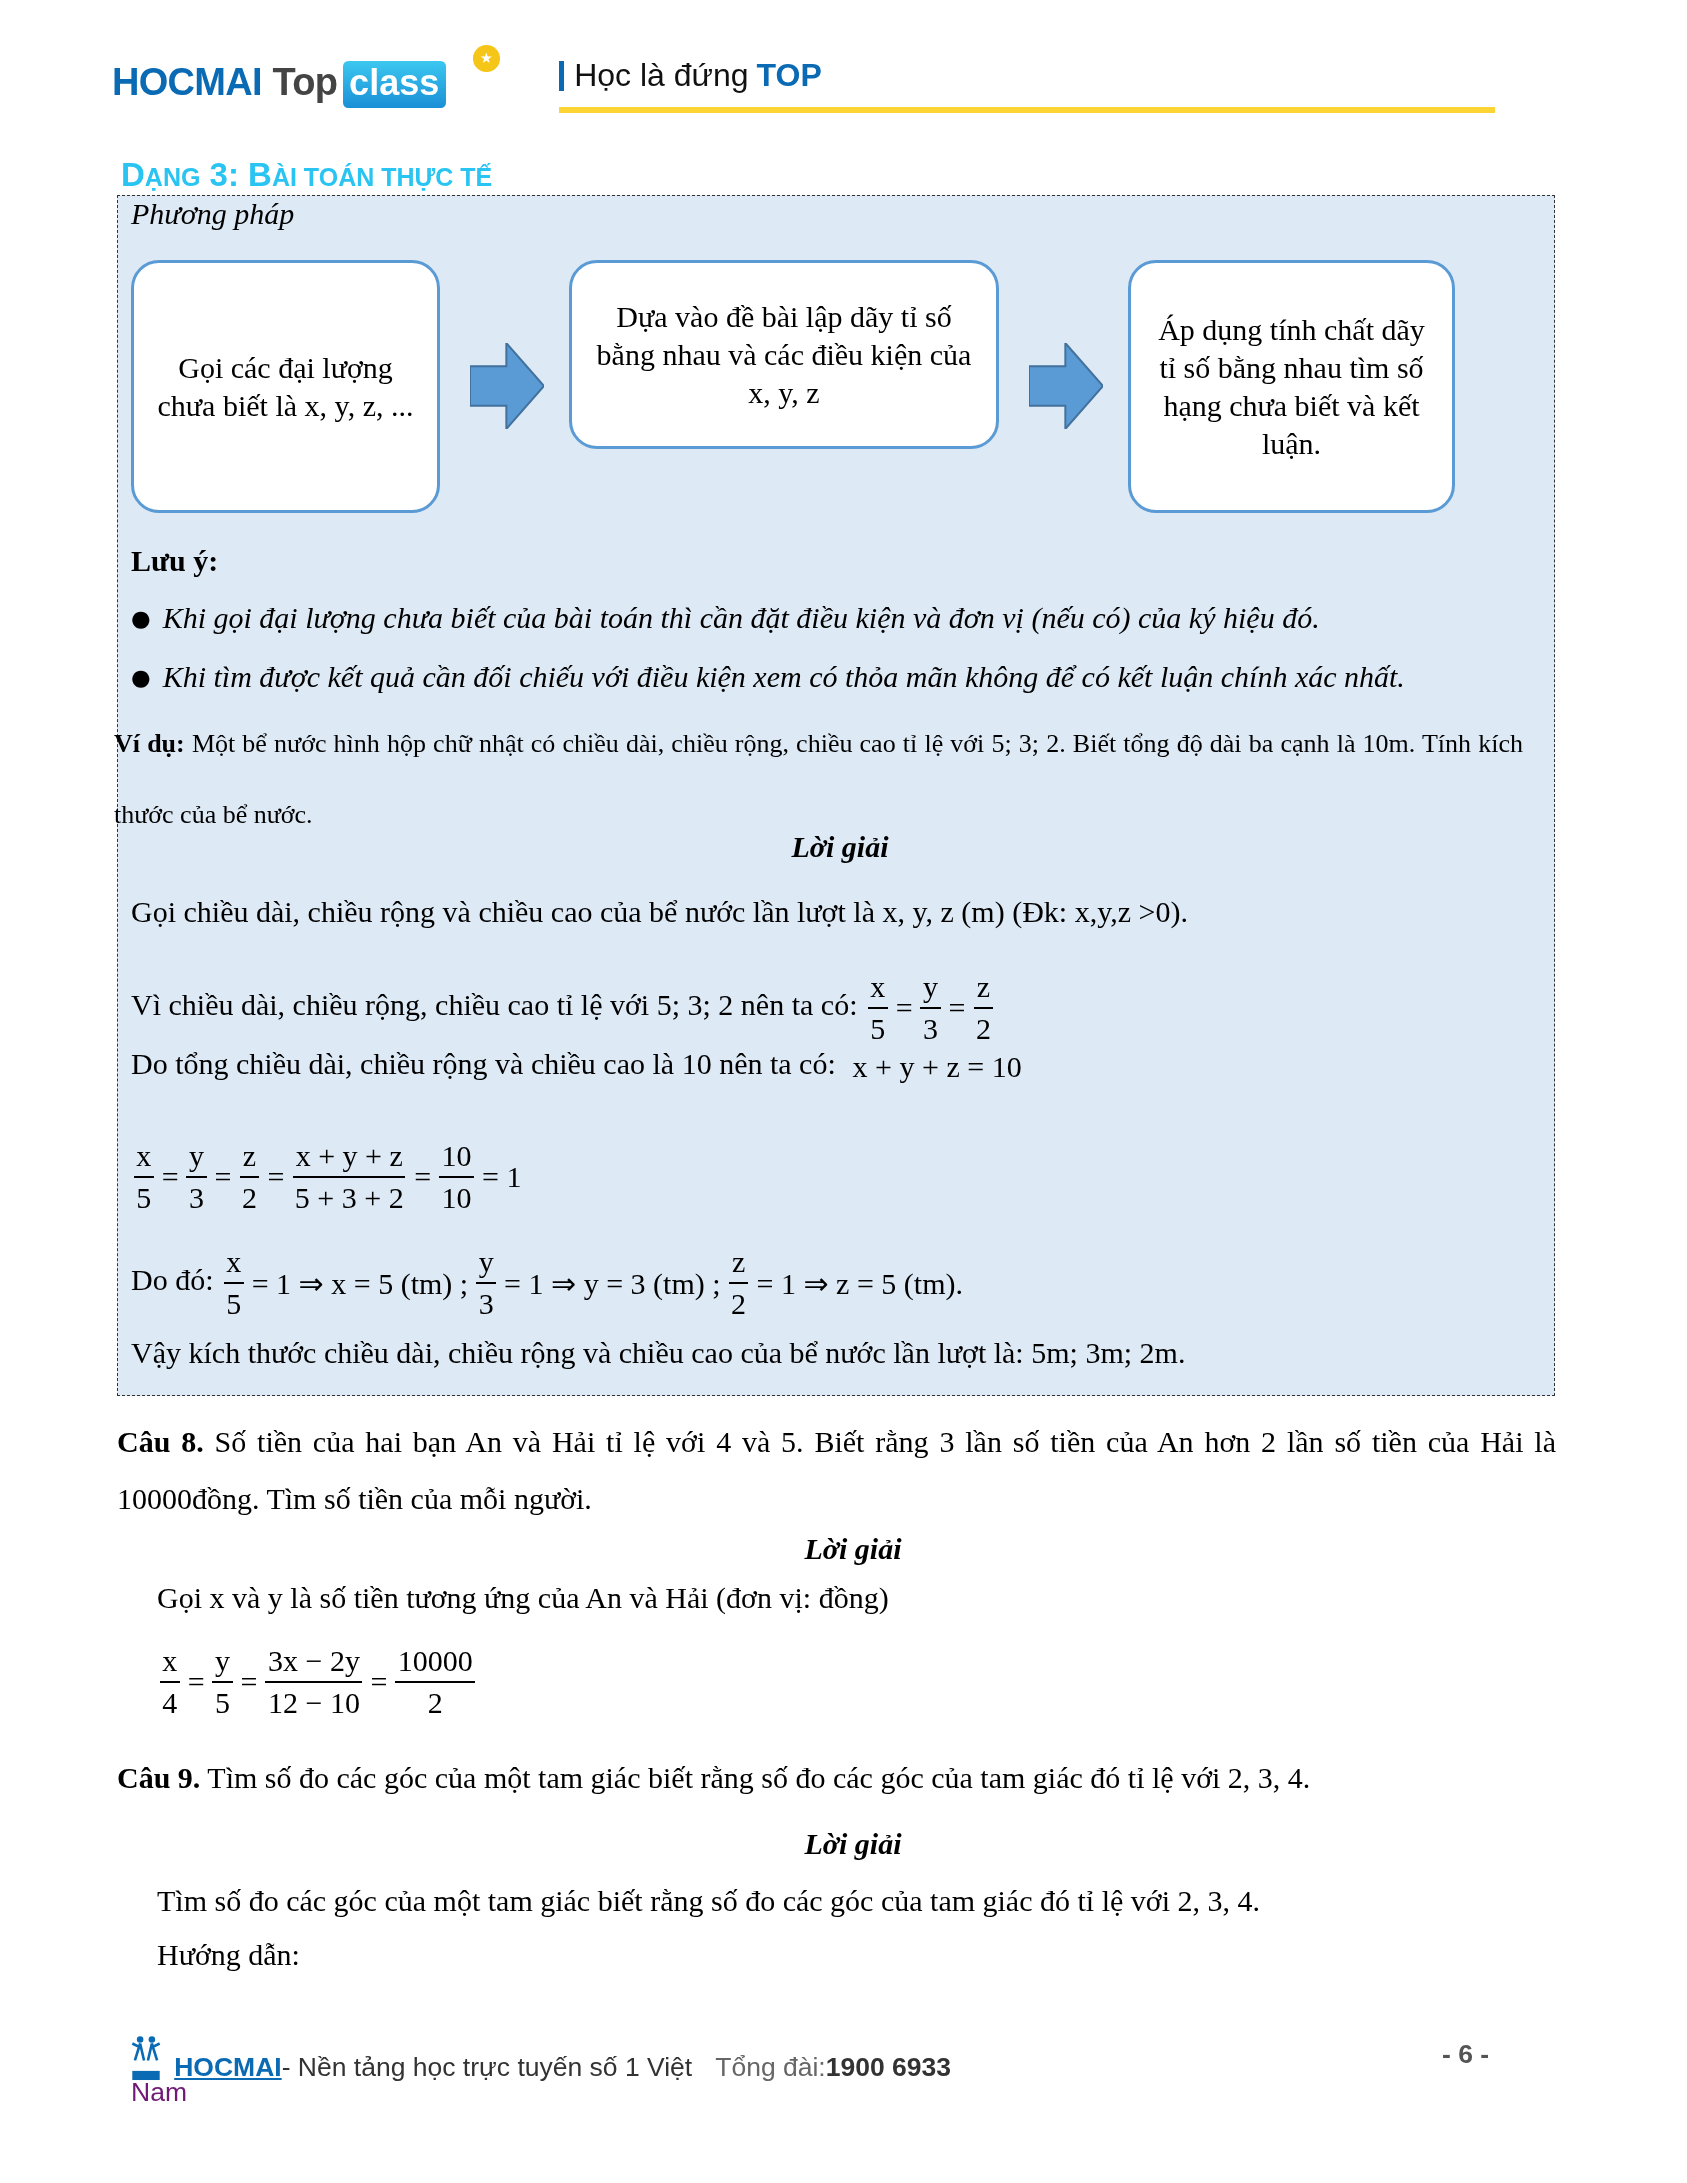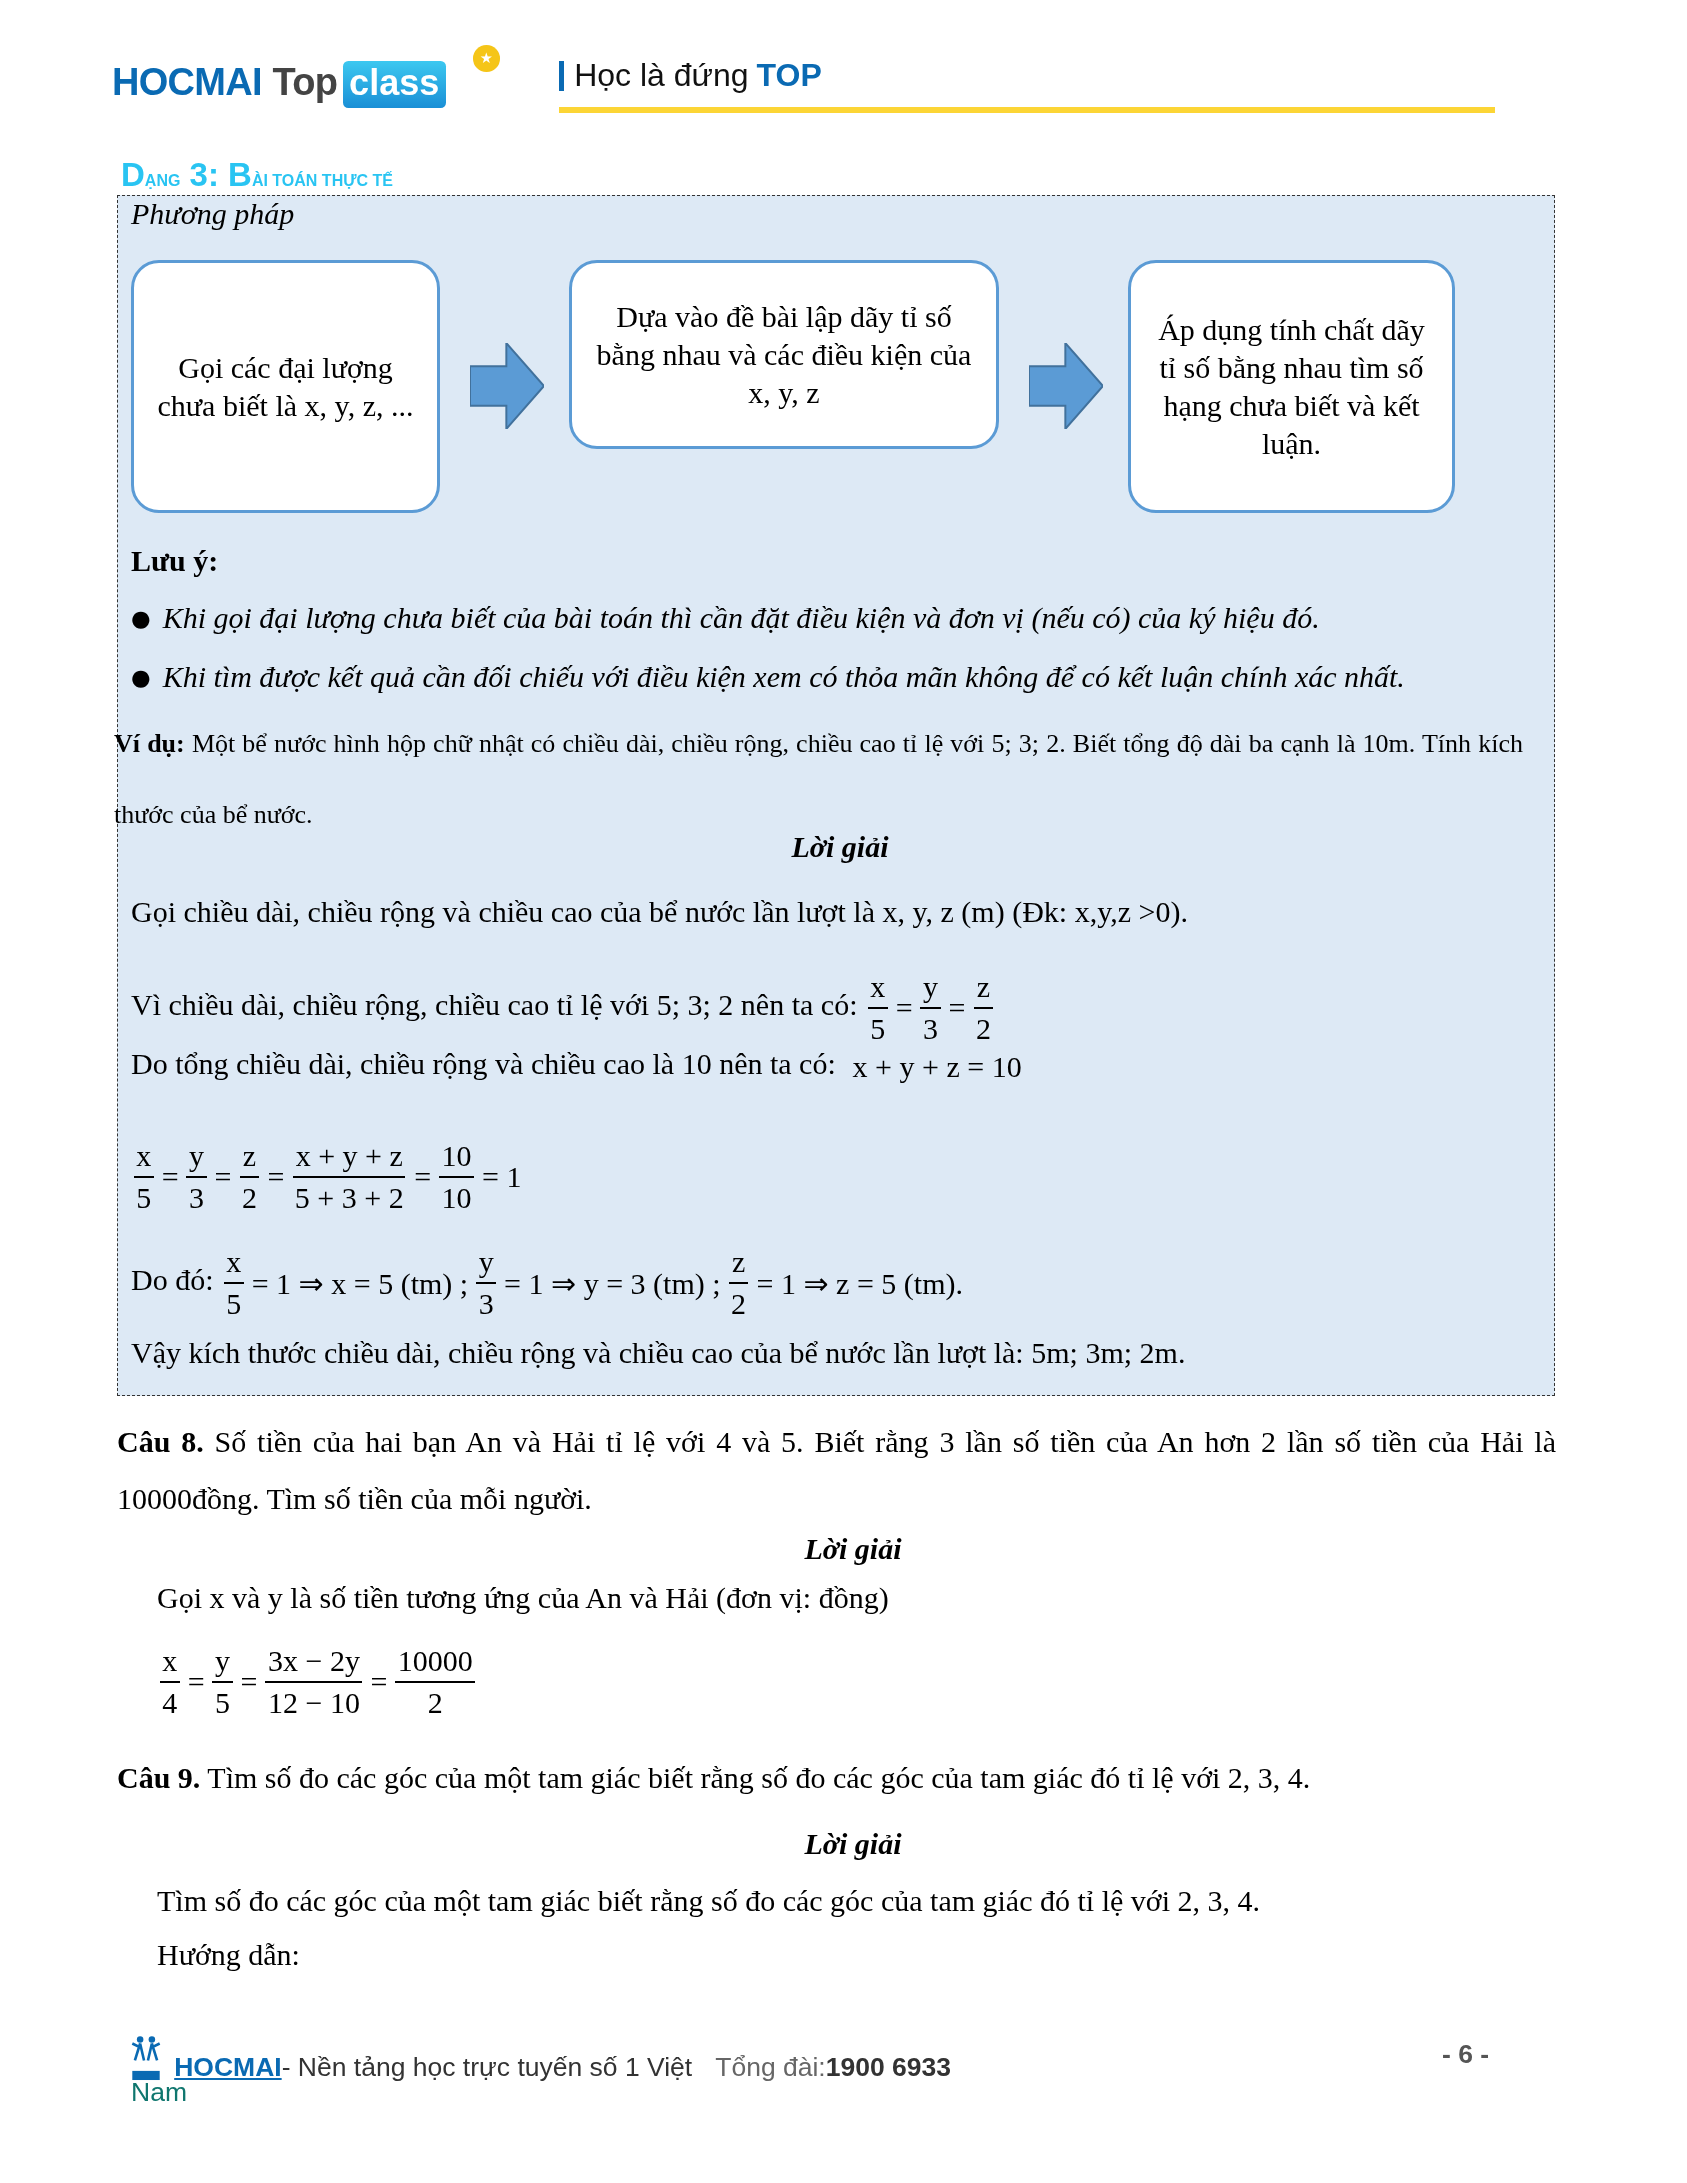--- a/index.html
+++ b/index.html
@@ -16,21 +16,21 @@
   .logo-badge { position:absolute; left:473px; top:45px; width:26.5px; height:26.5px; border-radius:50%;
                 background:#f5c518; border:2.6px dotted #f5c518; box-sizing:border-box; display:flex; align-items:center; justify-content:center; }
   .logo-badge span { color:#fff; font-size:14.6px; line-height:14.6px; font-family:"DejaVu Sans", sans-serif; }
   .tagline { left:559px; top:57px; font-family:"Liberation Sans", sans-serif; font-size:32px; color:#111; display:flex; align-items:center; }
   .tagline .bar { display:inline-block; width:4.6px; height:30px; background:#0a6ab3; margin-right:10.6px; }
   .tagline b { color:#0a6ab3; font-weight:700; margin-left:8px; }
   .header-line { left:559px; top:107px; width:936px; height:6px; background:#fcd535; }
 
   
   .section-title { left:121px; top:156px; font-family:"Liberation Sans", sans-serif; font-weight:700; color:#29c4f2; font-size:33px; letter-spacing:0px; }
-  .section-title .sc { font-size:16px; }
+  .section-title .sc { font-size:25px; }
 
   
   .method-box { left:117px; top:195px; width:1438px; height:1201px; box-sizing:border-box;
                 background:#dde9f5; border:1.3px dashed #333; }
   .phuong-phap { left:131px; top:197px; font-style:italic; font-size:30px; }
 
   .flow-box { background:#fff; border:3.3px solid #5b9bd5; border-radius:28px; box-sizing:border-box;
               display:flex; align-items:center; justify-content:center; text-align:center; font-size:30px; line-height:38px; padding:0 17px; }
   .fb1 { left:131px; top:260px; width:309px; height:253px; }
   .fb2 { left:569px; top:260px; width:430px; height:189px; }
@@ -74,21 +74,21 @@
   .q9-text { left:157px; top:1884px; }
   .q9-hd { left:157px; top:1938px; }
 
   
   .footer { left:131px; top:2034px; font-family:"Liberation Sans", sans-serif; font-size:26.5px; color:#333; display:flex; align-items:flex-end; }
   .footer-logo { width:30px; height:49px; margin-right:13.2px; display:flex; flex-direction:column; align-items:center; }
   .footer-brand { color:#0a6ab3; font-weight:700; text-decoration:underline; }
   .footer .hotline-num { font-weight:700; }
   .footer .hotline-label { color:#666; margin-left:23px; }
   .page-num { left:1442px; top:2039px; font-family:"Liberation Sans", sans-serif; font-size:26.5px; color:#555; font-weight:700; }
-  .footer-nam { left:131px; top:2077px; font-family:"Liberation Sans", sans-serif; font-size:26.5px; color:#0f766e; }
+  .footer-nam { left:131px; top:2077px; font-family:"Liberation Sans", sans-serif; font-size:26.5px; color:#701a75; }
 </style>
 </head>
 <body>
 
 <div class="abs logo">
   <span class="logo-hocmai">HOCMAI</span>
   <span class="logo-top">Top</span>
   <span class="logo-class">class</span>
 </div>
 <div class="abs logo-badge">

